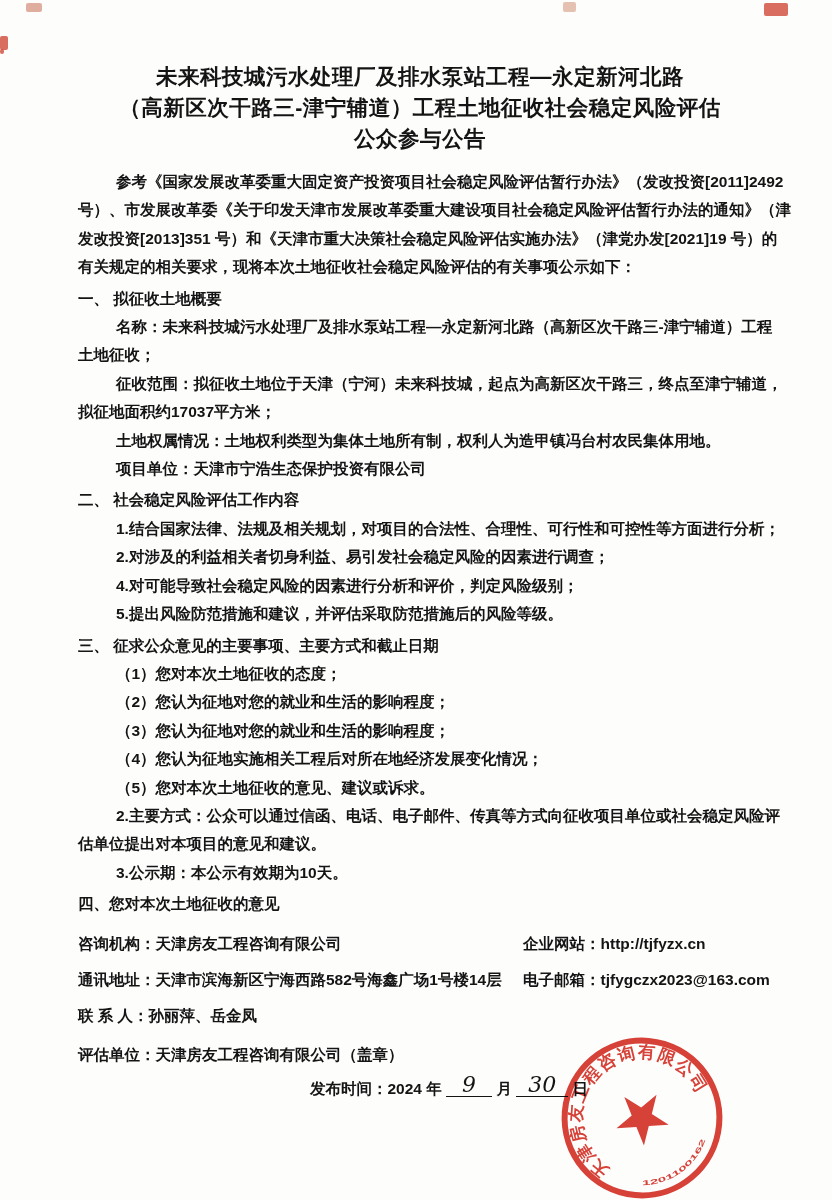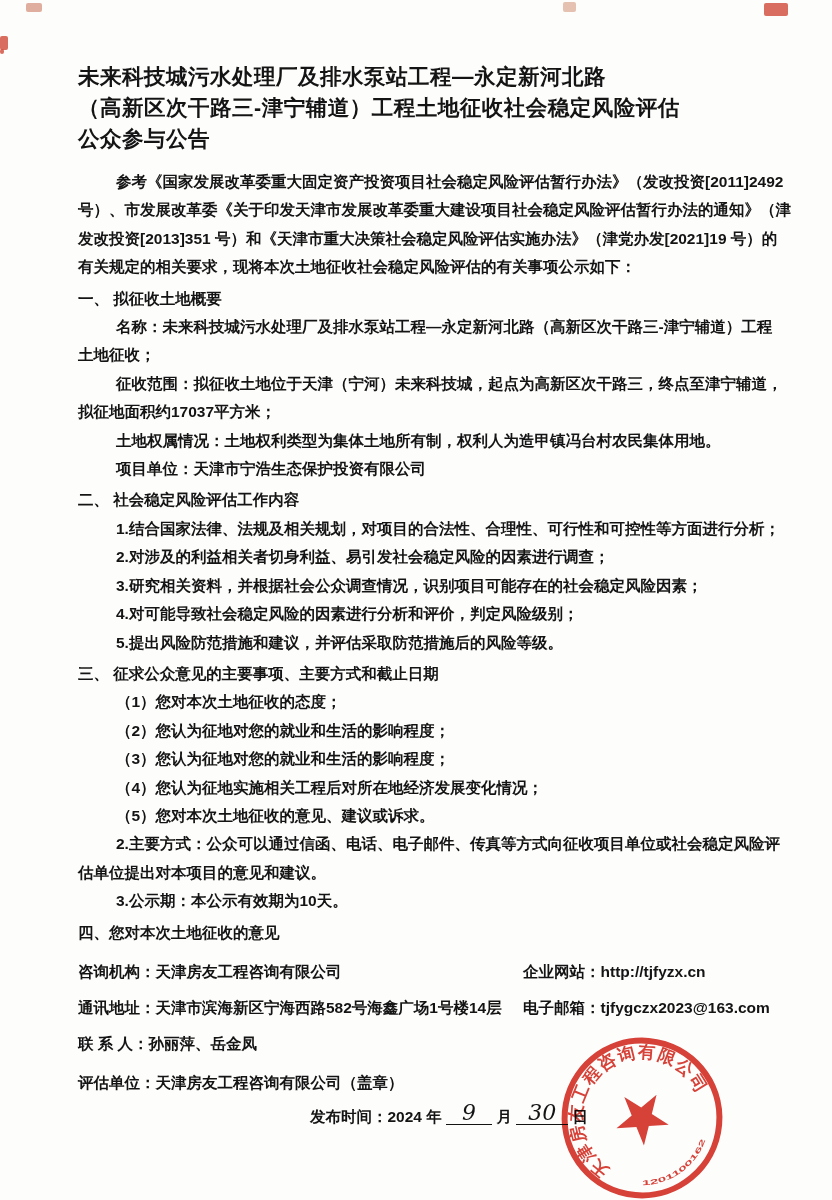--- a/index.html
+++ b/index.html
@@ -12,21 +12,21 @@
     font-family:"Liberation Sans","DejaVu Sans",sans-serif;
     font-weight:bold;
     color:#141414;
   }
   .content {
     position:absolute;
     left:78px; top:62px;
     width:684px;
   }
   .title-line {
-    text-align:left;
+    text-align:center;
     font-size:21.5px;
     line-height:31px;
     letter-spacing:0.5px;
     white-space:nowrap;
   }
   .title-block { margin-bottom:13px; }
   .line {
     font-size:15.5px;
     line-height:28.4px;
     white-space:nowrap;
@@ -113,21 +113,20 @@
         <div class="line heading">一、 拟征收土地概要</div>
         <div class="line indent">名称：未来科技城污水处理厂及排水泵站工程—永定新河北路（高新区次干路三-津宁辅道）工程</div>
         <div class="line flush">土地征收；</div>
         <div class="line indent">征收范围：拟征收土地位于天津（宁河）未来科技城，起点为高新区次干路三，终点至津宁辅道，</div>
         <div class="line flush">拟征地面积约17037平方米；</div>
         <div class="line indent">土地权属情况：土地权利类型为集体土地所有制，权利人为造甲镇冯台村农民集体用地。</div>
         <div class="line indent">项目单位：天津市宁浩生态保护投资有限公司</div>
         <div class="line heading">二、 社会稳定风险评估工作内容</div>
         <div class="line indent">1.结合国家法律、法规及相关规划，对项目的合法性、合理性、可行性和可控性等方面进行分析；</div>
         <div class="line indent">2.对涉及的利益相关者切身利益、易引发社会稳定风险的因素进行调查；</div>
-        <div class="line indent">3.研究相关资料，并根据社会公众调查情况，识别项目可能存在的社会稳定风险因素；</div>
         <div class="line indent">4.对可能导致社会稳定风险的因素进行分析和评价，判定风险级别；</div>
         <div class="line indent">5.提出风险防范措施和建议，并评估采取防范措施后的风险等级。</div>
         <div class="line heading">三、 征求公众意见的主要事项、主要方式和截止日期</div>
         <div class="line indent">（1）您对本次土地征收的态度；</div>
         <div class="line indent">（2）您认为征地对您的就业和生活的影响程度；</div>
         <div class="line indent">（3）您认为征地对您的就业和生活的影响程度；</div>
         <div class="line indent">（4）您认为征地实施相关工程后对所在地经济发展变化情况；</div>
         <div class="line indent">（5）您对本次土地征收的意见、建议或诉求。</div>
         <div class="line indent">2.主要方式：公众可以通过信函、电话、电子邮件、传真等方式向征收项目单位或社会稳定风险评</div>
         <div class="line flush">估单位提出对本项目的意见和建议。</div>

